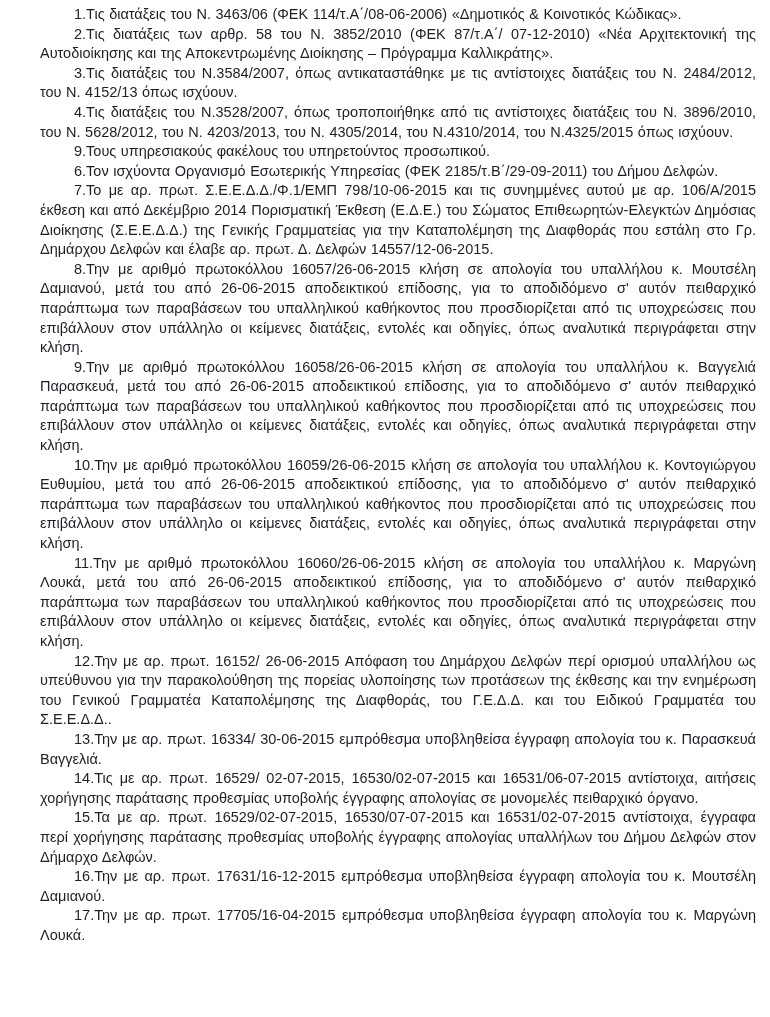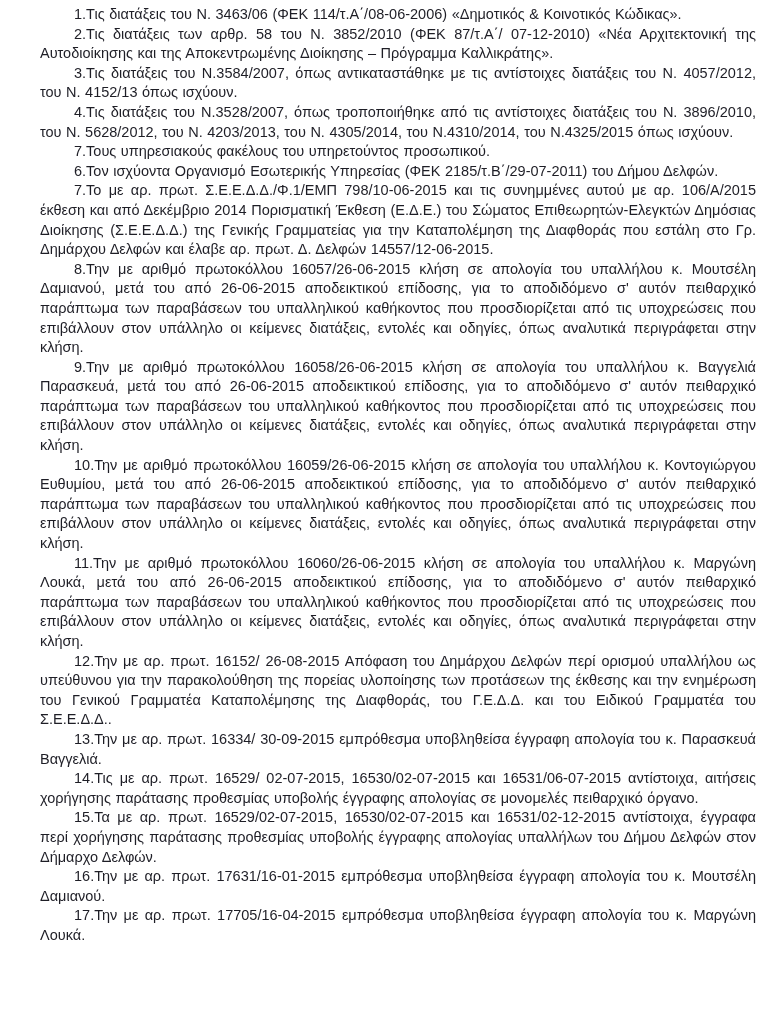--- a/index.html
+++ b/index.html
@@ -30,28 +30,28 @@
     text-indent: 34px;
     word-spacing: 0.5px;
   }
 </style>
 </head>
 <body>
 
 <div class="page">
   <p>1.Τις διατάξεις του Ν. 3463/06 (ΦΕΚ 114/τ.Α΄/08-06-2006) «Δημοτικός &amp; Κοινοτικός Κώδικας».</p>
   <p>2.Τις διατάξεις των αρθρ. 58 του Ν. 3852/2010 (ΦΕΚ 87/τ.Α΄/ 07-12-2010) «Νέα Αρχιτεκτονική της Αυτοδιοίκησης και της Αποκεντρωμένης Διοίκησης – Πρόγραμμα Καλλικράτης».</p>
-  <p>3.Τις διατάξεις του Ν.3584/2007, όπως αντικαταστάθηκε με τις αντίστοιχες διατάξεις του Ν. 4057/2012, του Ν. 4152/13 όπως ισχύουν.</p>
+  <p>3.Τις διατάξεις του Ν.3584/2007, όπως αντικαταστάθηκε με τις αντίστοιχες διατάξεις του Ν. 2484/2012, του Ν. 4152/13 όπως ισχύουν.</p>
   <p>4.Τις διατάξεις του Ν.3528/2007, όπως τροποποιήθηκε από τις αντίστοιχες διατάξεις του Ν. 3896/2010, του Ν. 5628/2012, του Ν. 4203/2013, του Ν. 4305/2014, του Ν.4310/2014, του Ν.4325/2015 όπως ισχύουν.</p>
-  <p>7.Τους υπηρεσιακούς φακέλους του υπηρετούντος προσωπικού.</p>
-  <p>6.Τον ισχύοντα Οργανισμό Εσωτερικής Υπηρεσίας (ΦΕΚ 2185/τ.Β΄/29-07-2011) του Δήμου Δελφών.</p>
+  <p>9.Τους υπηρεσιακούς φακέλους του υπηρετούντος προσωπικού.</p>
+  <p>6.Τον ισχύοντα Οργανισμό Εσωτερικής Υπηρεσίας (ΦΕΚ 2185/τ.Β΄/29-09-2011) του Δήμου Δελφών.</p>
   <p>7.Το με αρ. πρωτ. Σ.Ε.Ε.Δ.Δ./Φ.1/ΕΜΠ 798/10-06-2015 και τις συνημμένες αυτού με αρ. 106/Α/2015 έκθεση και από Δεκέμβριο 2014 Πορισματική Έκθεση (Ε.Δ.Ε.) του Σώματος Επιθεωρητών-Ελεγκτών Δημόσιας Διοίκησης (Σ.Ε.Ε.Δ.Δ.) της Γενικής Γραμματείας για την Καταπολέμηση της Διαφθοράς που εστάλη στο Γρ. Δημάρχου Δελφών και έλαβε αρ. πρωτ. Δ. Δελφών 14557/12-06-2015.</p>
   <p>8.Την με αριθμό πρωτοκόλλου 16057/26-06-2015 κλήση σε απολογία του υπαλλήλου κ. Μουτσέλη Δαμιανού, μετά του από 26-06-2015 αποδεικτικού επίδοσης, για το αποδιδόμενο σ' αυτόν πειθαρχικό παράπτωμα των παραβάσεων του υπαλληλικού καθήκοντος που προσδιορίζεται από τις υποχρεώσεις που επιβάλλουν στον υπάλληλο οι κείμενες διατάξεις, εντολές και οδηγίες, όπως αναλυτικά περιγράφεται στην κλήση.</p>
   <p>9.Την με αριθμό πρωτοκόλλου 16058/26-06-2015 κλήση σε απολογία του υπαλλήλου κ. Βαγγελιά Παρασκευά, μετά του από 26-06-2015 αποδεικτικού επίδοσης, για το αποδιδόμενο σ' αυτόν πειθαρχικό παράπτωμα των παραβάσεων του υπαλληλικού καθήκοντος που προσδιορίζεται από τις υποχρεώσεις που επιβάλλουν στον υπάλληλο οι κείμενες διατάξεις, εντολές και οδηγίες, όπως αναλυτικά περιγράφεται στην κλήση.</p>
   <p>10.Την με αριθμό πρωτοκόλλου 16059/26-06-2015 κλήση σε απολογία του υπαλλήλου κ. Κοντογιώργου Ευθυμίου, μετά του από 26-06-2015 αποδεικτικού επίδοσης, για το αποδιδόμενο σ' αυτόν πειθαρχικό παράπτωμα των παραβάσεων του υπαλληλικού καθήκοντος που προσδιορίζεται από τις υποχρεώσεις που επιβάλλουν στον υπάλληλο οι κείμενες διατάξεις, εντολές και οδηγίες, όπως αναλυτικά περιγράφεται στην κλήση.</p>
   <p>11.Την με αριθμό πρωτοκόλλου 16060/26-06-2015 κλήση σε απολογία του υπαλλήλου κ. Μαργώνη Λουκά, μετά του από 26-06-2015 αποδεικτικού επίδοσης, για το αποδιδόμενο σ' αυτόν πειθαρχικό παράπτωμα των παραβάσεων του υπαλληλικού καθήκοντος που προσδιορίζεται από τις υποχρεώσεις που επιβάλλουν στον υπάλληλο οι κείμενες διατάξεις, εντολές και οδηγίες, όπως αναλυτικά περιγράφεται στην κλήση.</p>
-  <p>12.Την με αρ. πρωτ. 16152/ 26-08-2015 Απόφαση του Δημάρχου Δελφών περί ορισμού υπαλλήλου ως υπεύθυνου για την παρακολούθηση της πορείας υλοποίησης των προτάσεων της έκθεσης και την ενημέρωση του Γενικού Γραμματέα Καταπολέμησης της Διαφθοράς, του Γ.Ε.Δ.Δ. και του Ειδικού Γραμματέα του Σ.Ε.Ε.Δ.Δ..</p>
-  <p>13.Την με αρ. πρωτ. 16334/ 30-09-2015 εμπρόθεσμα υποβληθείσα έγγραφη απολογία του κ. Παρασκευά Βαγγελιά.</p>
+  <p>12.Την με αρ. πρωτ. 16152/ 26-06-2015 Απόφαση του Δημάρχου Δελφών περί ορισμού υπαλλήλου ως υπεύθυνου για την παρακολούθηση της πορείας υλοποίησης των προτάσεων της έκθεσης και την ενημέρωση του Γενικού Γραμματέα Καταπολέμησης της Διαφθοράς, του Γ.Ε.Δ.Δ. και του Ειδικού Γραμματέα του Σ.Ε.Ε.Δ.Δ..</p>
+  <p>13.Την με αρ. πρωτ. 16334/ 30-06-2015 εμπρόθεσμα υποβληθείσα έγγραφη απολογία του κ. Παρασκευά Βαγγελιά.</p>
   <p>14.Τις με αρ. πρωτ. 16529/ 02-07-2015, 16530/02-07-2015 και 16531/06-07-2015 αντίστοιχα, αιτήσεις χορήγησης παράτασης προθεσμίας υποβολής έγγραφης απολογίας σε μονομελές πειθαρχικό όργανο.</p>
-  <p>15.Τα με αρ. πρωτ. 16529/02-07-2015, 16530/02-07-2015 και 16531/02-12-2015 αντίστοιχα, έγγραφα περί χορήγησης παράτασης προθεσμίας υποβολής έγγραφης απολογίας υπαλλήλων του Δήμου Δελφών στον Δήμαρχο Δελφών.</p>
-  <p>16.Την με αρ. πρωτ. 17631/16-01-2015 εμπρόθεσμα υποβληθείσα έγγραφη απολογία του κ. Μουτσέλη Δαμιανού.</p>
+  <p>15.Τα με αρ. πρωτ. 16529/02-07-2015, 16530/07-07-2015 και 16531/02-07-2015 αντίστοιχα, έγγραφα περί χορήγησης παράτασης προθεσμίας υποβολής έγγραφης απολογίας υπαλλήλων του Δήμου Δελφών στον Δήμαρχο Δελφών.</p>
+  <p>16.Την με αρ. πρωτ. 17631/16-12-2015 εμπρόθεσμα υποβληθείσα έγγραφη απολογία του κ. Μουτσέλη Δαμιανού.</p>
   <p>17.Την με αρ. πρωτ. 17705/16-04-2015 εμπρόθεσμα υποβληθείσα έγγραφη απολογία του κ. Μαργώνη Λουκά.</p>
 </div>
 
 </body></html>

